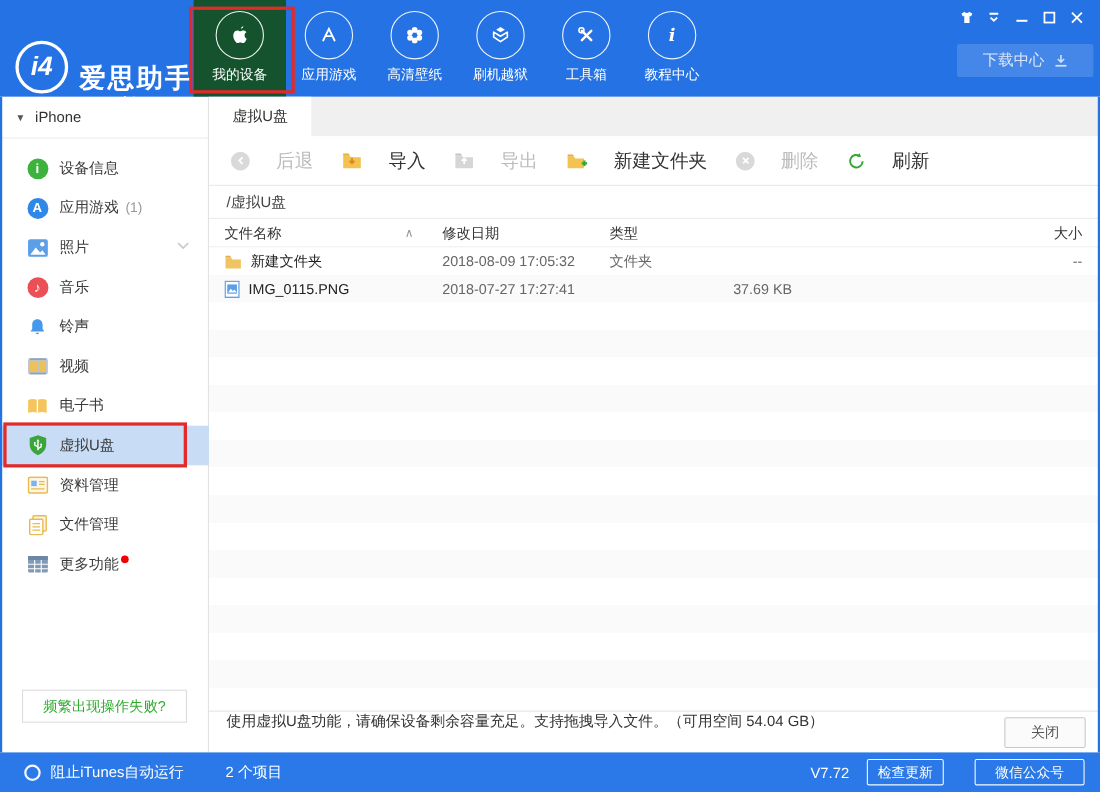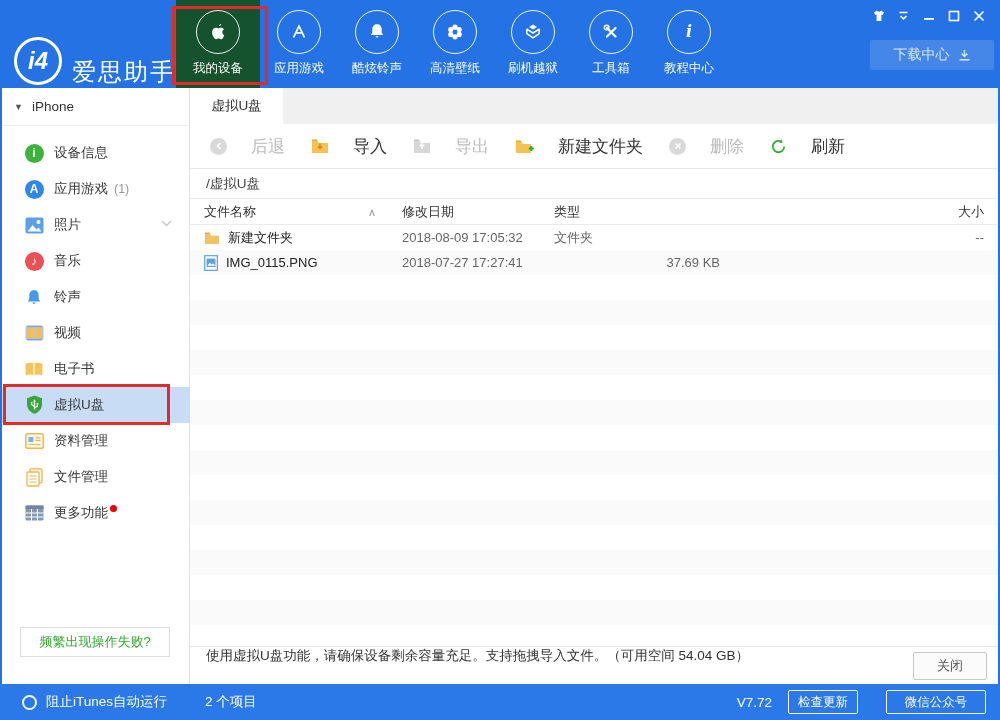--- a/index.html
+++ b/index.html
@@ -7,21 +7,21 @@
   body { font-family:"Liberation Sans","DejaVu Sans",sans-serif; position:relative;
          width:1000px; height:720px; overflow:hidden; background:#fff; color:#333; }
 
   
   .header { position:absolute; left:0; top:0; width:1000px; height:88px; background:#2472e4; }
   .logo { position:absolute; left:14px; top:19px; display:flex; align-items:center; color:#fff; }
   .logo-circle { width:48px; height:48px; border:3px solid #fff; border-radius:50%;
                  display:flex; align-items:center; justify-content:center;
                  font-size:24px; font-weight:bold; font-style:italic; }
   .logo-txt { margin-left:10px; }
-  .logo-title { font-size:24px; font-weight:normal; letter-spacing:2px; line-height:26px;margin-top:40px; }
+  .logo-title { font-size:24px; font-weight:bold; letter-spacing:2px; line-height:26px;margin-top:40px; }
   .logo-url { font-size:15px; line-height:17px; letter-spacing:1px; }
 
   .nav { position:absolute; left:176px; top:0; height:88px; display:flex; }
   .nav-item { width:78px; height:88px; display:flex; flex-direction:column; align-items:center;
               padding-top:10px; cursor:pointer; position:relative; }
   .nav-item.active { background:#14532d; width:84px; }
   .nav-circle { width:44px; height:44px; border:1.5px solid rgba(255,255,255,.92); border-radius:50%;
                 display:flex; align-items:center; justify-content:center; }
   .nav-label { margin-top:6px; font-size:12.5px; color:#fff; white-space:nowrap; }
 
@@ -146,31 +146,20 @@
               <path d="M6.8 16.8 12 6.2l5.2 10.6M9 12.8h6" stroke="#fff" stroke-width="1.7" fill="none" stroke-linecap="round"></path>
             </svg>
       </span>
         </div>
       <div class="nav-label">应用游戏</div>
     </div>
     <div class="nav-item">
       <div class="nav-circle">
           <span>
         <svg width="24" height="24" viewBox="0 0 24 24" fill="#fff">
-              <path d="M12 4.2c-2.9 0-4.7 2.1-4.7 5v3.5L5.8 15h12.4l-1.5-2.3V9.2c0-2.9-1.8-5-4.7-5z"></path>
-              <path d="M10.3 16.2a1.8 1.8 0 0 0 3.4 0z"></path>
-            </svg>
-      </span>
-        </div>
-      <div class="nav-label">酷炫铃声</div>
-    </div>
-    <div class="nav-item">
-      <div class="nav-circle">
-          <span>
-        <svg width="24" height="24" viewBox="0 0 24 24" fill="#fff">
               <circle cx="12" cy="7.2" r="2.6"></circle>
               <circle cx="16.2" cy="9.6" r="2.6"></circle>
               <circle cx="16.2" cy="14.4" r="2.6"></circle>
               <circle cx="12" cy="16.8" r="2.6"></circle>
               <circle cx="7.8" cy="14.4" r="2.6"></circle>
               <circle cx="7.8" cy="9.6" r="2.6"></circle>
               <circle cx="12" cy="12" r="2" fill="#2472e4"></circle>
             </svg>
       </span>
         </div>

